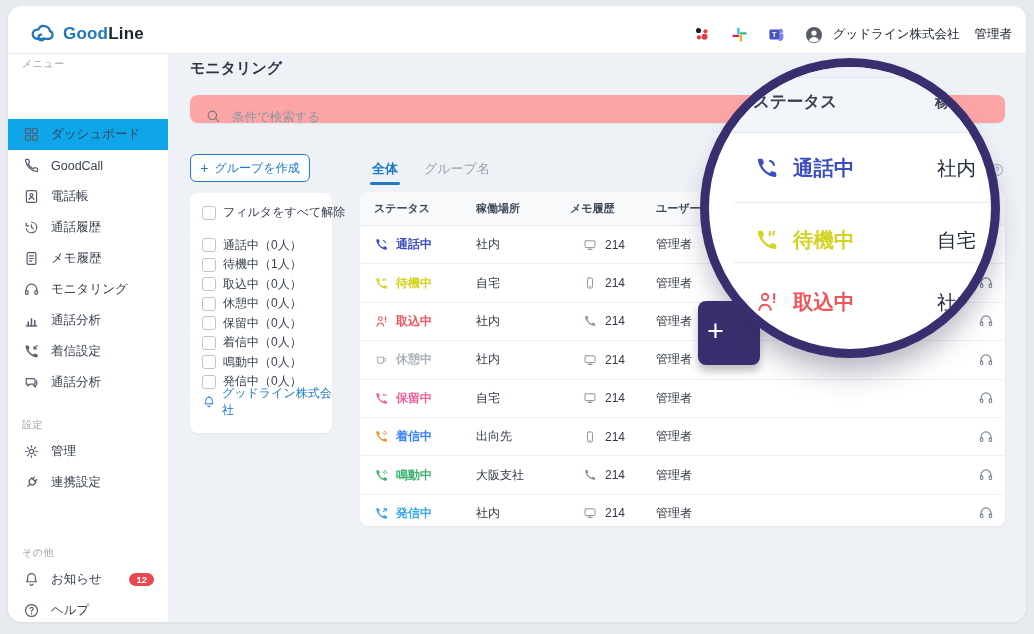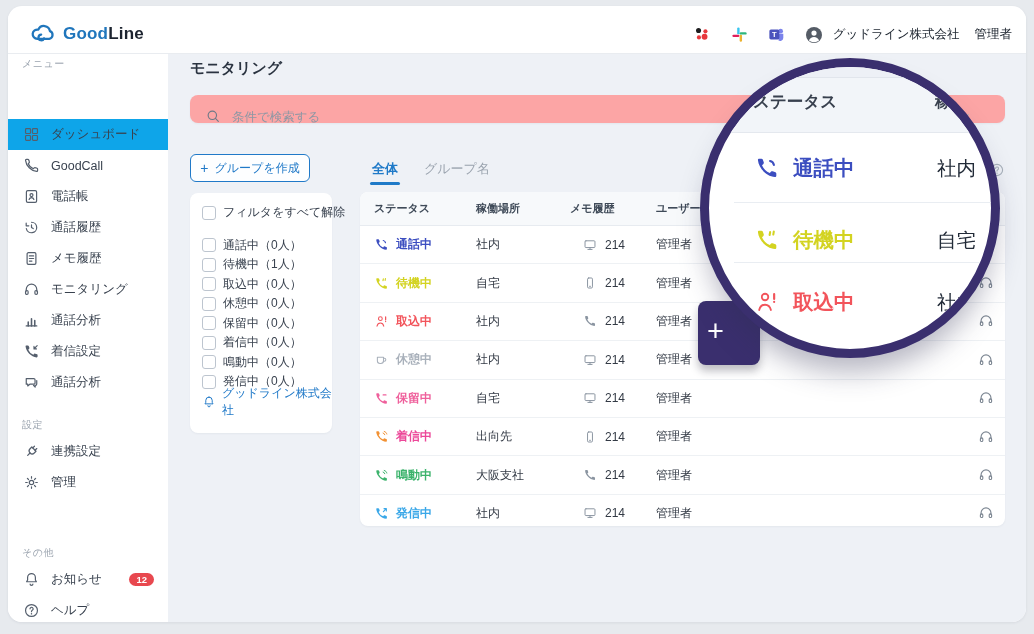--- a/index.html
+++ b/index.html
@@ -242,37 +242,37 @@
               </svg>
             </span>
             <span class="s-txt">通話分析</span>
           </div>
         </div>
         <div class="s-sec s-sec2">
           <div class="s-label">設定</div>
           <div class="s-item">
             <span class="s-ic">
               <svg class="svg" viewBox="0 0 24 24" fill="none" stroke="currentColor" stroke-width="1.7" stroke-linecap="round" stroke-linejoin="round">
+                <circle cx="12" cy="12" r="3.1"></circle>
+                <path d="M12 3.8V6M12 18v2.2M3.8 12H6M18 12h2.2M6.2 6.2l1.6 1.6M16.2 16.2l1.6 1.6M6.2 17.8l1.6-1.6M16.2 7.8l1.6-1.6"></path>
+              </svg>
+            </span>
+            <span class="s-txt">管理</span>
+          </div>
+          <div class="s-item">
+            <span class="s-ic">
+              <svg class="svg" viewBox="0 0 24 24" fill="none" stroke="currentColor" stroke-width="1.7" stroke-linecap="round" stroke-linejoin="round">
                 <g transform="rotate(45 12 12)">
                   <path d="M9.7 3.8v3.4M14.3 3.8v3.4"></path>
                   <path d="M7.8 7.2h8.4v3.5a4.2 4.2 0 0 1-8.4 0V7.2z"></path>
                   <path d="M12 15v4.6"></path>
                 </g>
               </svg>
             </span>
             <span class="s-txt">連携設定</span>
-          </div>
-          <div class="s-item">
-            <span class="s-ic">
-              <svg class="svg" viewBox="0 0 24 24" fill="none" stroke="currentColor" stroke-width="1.7" stroke-linecap="round" stroke-linejoin="round">
-                <circle cx="12" cy="12" r="3.1"></circle>
-                <path d="M12 3.8V6M12 18v2.2M3.8 12H6M18 12h2.2M6.2 6.2l1.6 1.6M16.2 16.2l1.6 1.6M6.2 17.8l1.6-1.6M16.2 7.8l1.6-1.6"></path>
-              </svg>
-            </span>
-            <span class="s-txt">管理</span>
           </div>
         </div>
         <div class="s-sec s-sec3">
           <div class="s-label">その他</div>
           <div class="s-item">
             <span class="s-ic">
               <svg class="svg" viewBox="0 0 24 24" fill="none" stroke="currentColor" stroke-width="1.7" stroke-linecap="round" stroke-linejoin="round">
                 <path d="M12 3.6a5.5 5.5 0 0 1 5.5 5.5v3.5l1.4 2.6H5.1l1.4-2.6V9.1A5.5 5.5 0 0 1 12 3.6z"></path>
                 <path d="M10 18.4a2 2 0 0 0 4 0"></path>
               </svg>
@@ -560,21 +560,21 @@
               </div>
             </div>
             <div class="t-row">
               <div class="c-status">
                 <span class="st-ic" style="color:#f29133">
                   <svg class="svg" viewBox="0 0 24 24" fill="none" stroke="currentColor" stroke-width="1.7" stroke-linecap="round" stroke-linejoin="round">
                     <path fill="currentColor" stroke="none" d="M6.9 3.4c.5 0 1 .3 1.2.8l.9 2.6c.2.5 0 1-.3 1.4L7.4 9.4a13.6 13.6 0 0 0 7.2 7.2l1.2-1.3c.4-.4.9-.5 1.4-.3l2.6.9c.5.2.8.7.8 1.2v2.1c0 .7-.6 1.3-1.3 1.2C11.6 19.7 4.3 12.4 3.6 4.7c-.1-.7.5-1.3 1.2-1.3h2.1z"></path>
                     <path d="M14.6 6.4c1.3.3 2.4 1.4 2.7 2.7M16.4 3.9c2 .5 3.6 2.1 4.1 4.1" stroke-width="1.6"></path>
                   </svg>
                 </span>
-                <span class="st-txt" style="color:#ec4899">着信中</span>
+                <span class="st-txt" style="color:#3b82f6">着信中</span>
               </div>
               <div class="c-loc">出向先</div>
               <div class="c-ext">
                 <span class="dev-ic">
                   <svg class="svg" viewBox="0 0 24 24" fill="none" stroke="currentColor" stroke-width="1.7" stroke-linecap="round" stroke-linejoin="round">
                     <rect x="7.8" y="3.4" width="8.4" height="17.2" rx="2"></rect>
                     <path d="M11.2 17.7h1.6"></path>
                   </svg>
                 </span>
                 <span>214</span>

